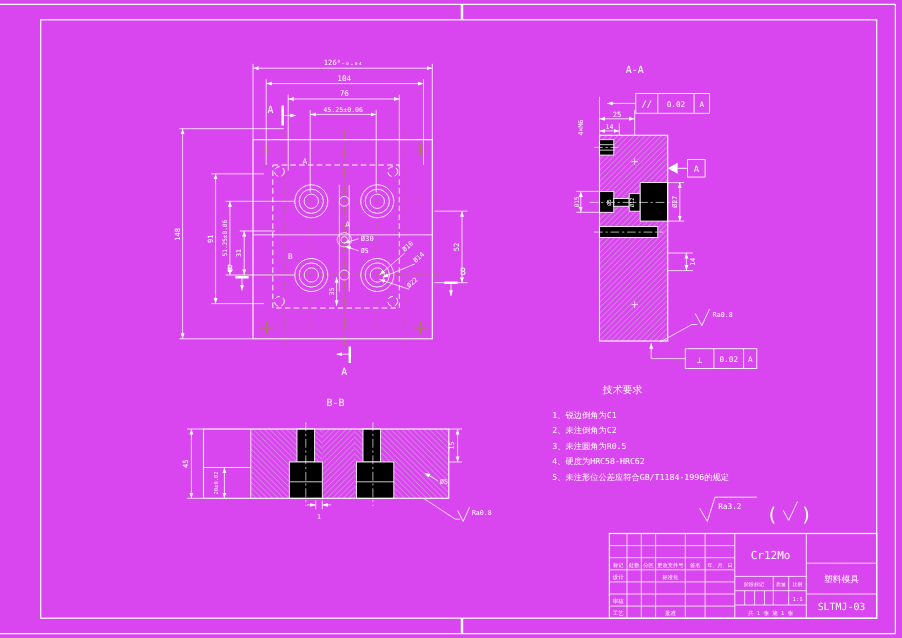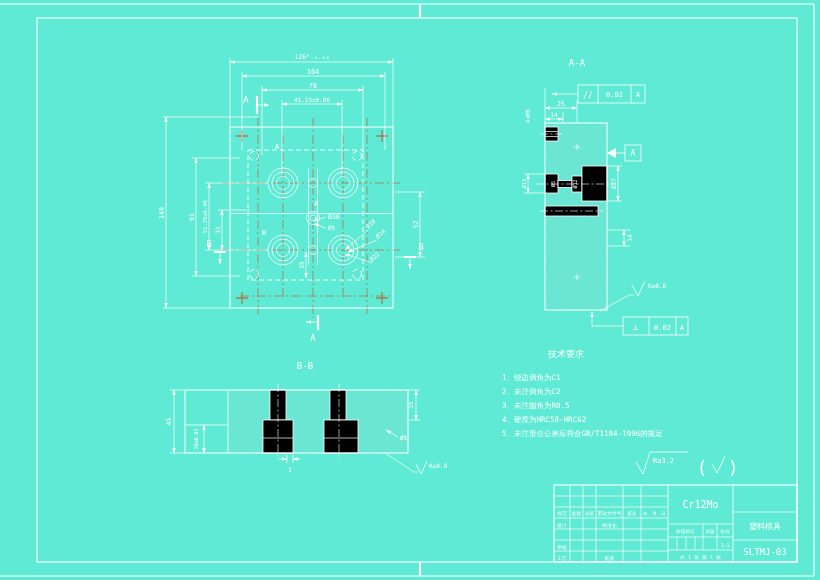--- a/index.html
+++ b/index.html
@@ -1,16 +1,16 @@
 <!DOCTYPE html>
 <html><head>
 <meta charset="utf-8">
 <style>
   html,body{margin:0;padding:0;background:#000;}
-  #stage{position:relative;width:820px;height:580px;background:#5eead4;overflow:hidden;}
+  #stage{position:relative;width:820px;height:580px;background:#d946ef;overflow:hidden;}
   svg{display:block;}
   text{fill:#fff;font-family:"DejaVu Sans Mono",monospace;}
   .mid{text-anchor:middle;}
   .t45{font-size:4.5px}.t48{font-size:4.8px}.t5{font-size:5px}.t55{font-size:5.5px}
   .t6{font-size:6px}.t65{font-size:6.5px}.t7{font-size:7px}.t75{font-size:7.5px}
   .t8{font-size:8px}.t9{font-size:9px}.t10{font-size:10px}.t17{font-size:17px}
   .s{stroke:#fff;fill:none;stroke-width:1}
   .s8{stroke:#fff;fill:none;stroke-width:.8}
   .s7{stroke:#fff;fill:none;stroke-width:.7}
   .cut{fill:#000;stroke:#fff;stroke-width:.8}

